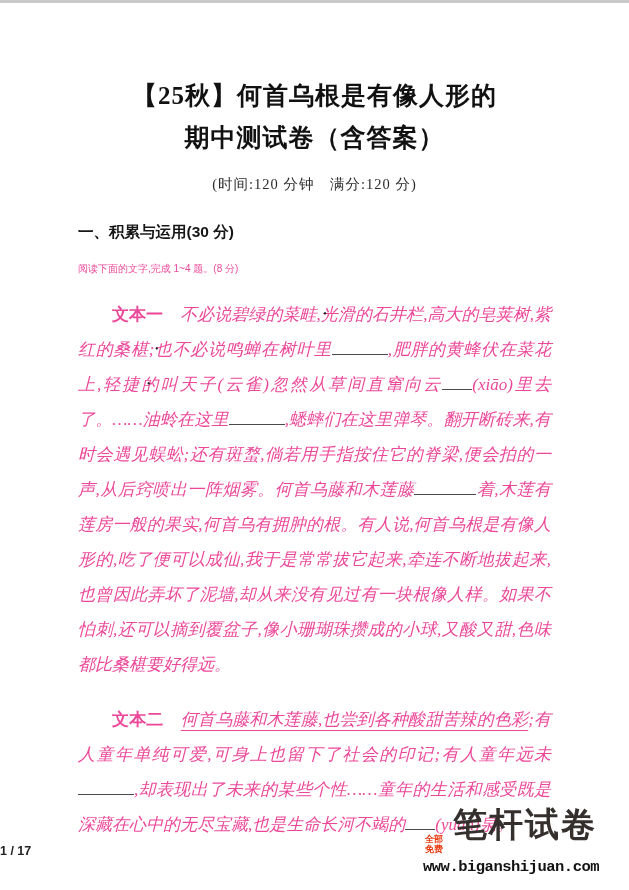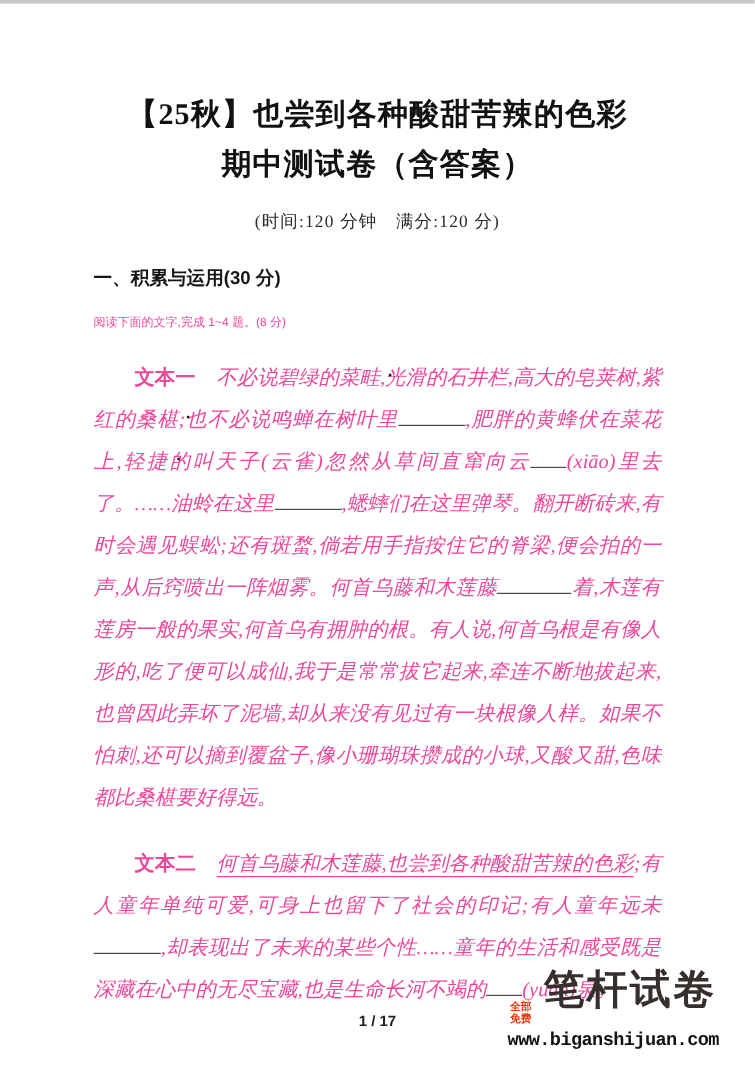--- a/index.html
+++ b/index.html
@@ -78,21 +78,20 @@
   }
   .uline {
     text-decoration:underline;
     text-underline-offset:5px;
     text-decoration-thickness:1.2px;
   }
   .footer {
     position:absolute;
     left:0; right:0;
     bottom:32px;
-    text-align:center;
     font-family:"Liberation Sans","DejaVu Sans",sans-serif;
     font-weight:bold;
     font-size:12.5px;
     color:#222222;
   }
   .wm {
     position:absolute;
     right:4px;
     bottom:12px;
     width:202px;
@@ -131,21 +130,21 @@
     color:#131313;
     white-space:nowrap;
   }
 </style>
 </head>
 <body>
 
 <div class="page">
 
   <div class="titles">
-    <div>【25秋】也尝到各种酸甜苦辣的色彩</div>
+    <div>【25秋】何首乌根是有像人形的</div>
     <div>期中测试卷（含答案）</div>
   </div>
 
   <div class="meta">(时间:120 分钟　满分:120 分)</div>
 
   <div class="content">
     <div class="heading">一、积累与运用(30 分)</div>
     <div class="intro">阅读下面的文字,完成 1~4 题。(8 分)</div>
 
     <p class="body-para"><span class="para-label">文本一</span><span>　不必说碧绿的菜</span><span class="emdot">畦</span><span>,光滑的石井栏,高大的皂荚树,紫红的桑</span><span class="emdot">椹</span><span>;也不必说鸣蝉在树叶里</span><span class="blank" style="width: 56px;"></span><span>,肥胖的黄蜂伏在菜花上,轻</span><span class="emdot">捷</span><span>的叫天子(云雀)忽然从草间直窜向云</span><span class="blank" style="width: 30px;"></span><span>(xiāo)里去了。……油蛉在这里</span><span class="blank" style="width: 56px;"></span><span>,蟋蟀们在这里弹琴。翻开断砖来,有时会遇见蜈蚣;还有斑蝥,倘若用手指按住它的脊梁,便会拍的一声,从后窍喷出一阵烟雾。何首乌藤和木莲藤</span><span class="blank" style="width: 62px;"></span><span>着,木莲有莲房一般的果实,何首乌有拥肿的根。有人说,何首乌根是有像人形的,吃了便可以成仙,我于是常常拔它起来,牵连不断地拔起来,也曾因此弄坏了泥墙,却从来没有见过有一块根像人样。如果不怕刺,还可以摘到覆盆子,像小珊瑚珠攒成的小球,又酸又甜,色味都比桑椹要好得远。</span></p>

